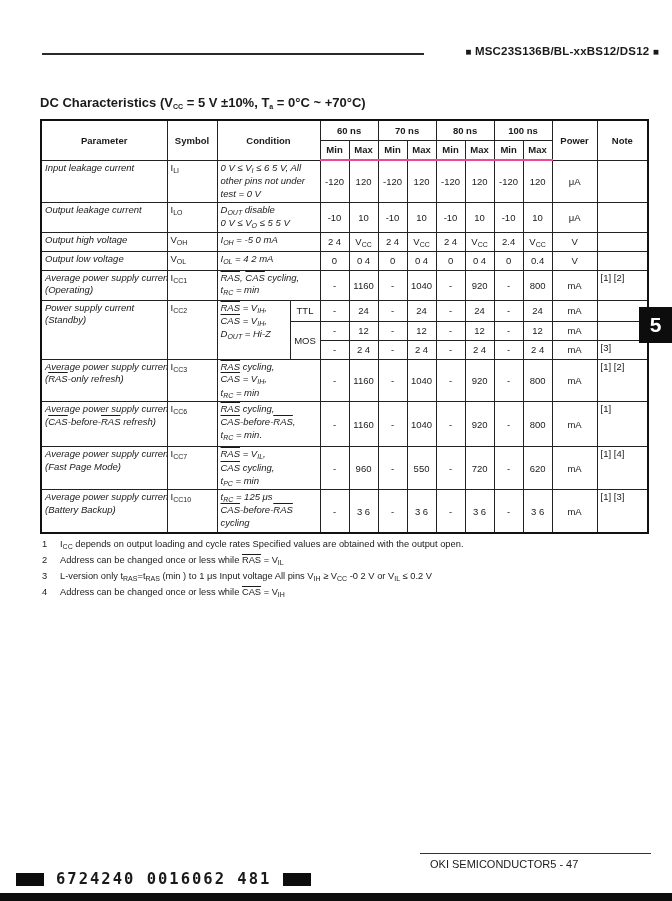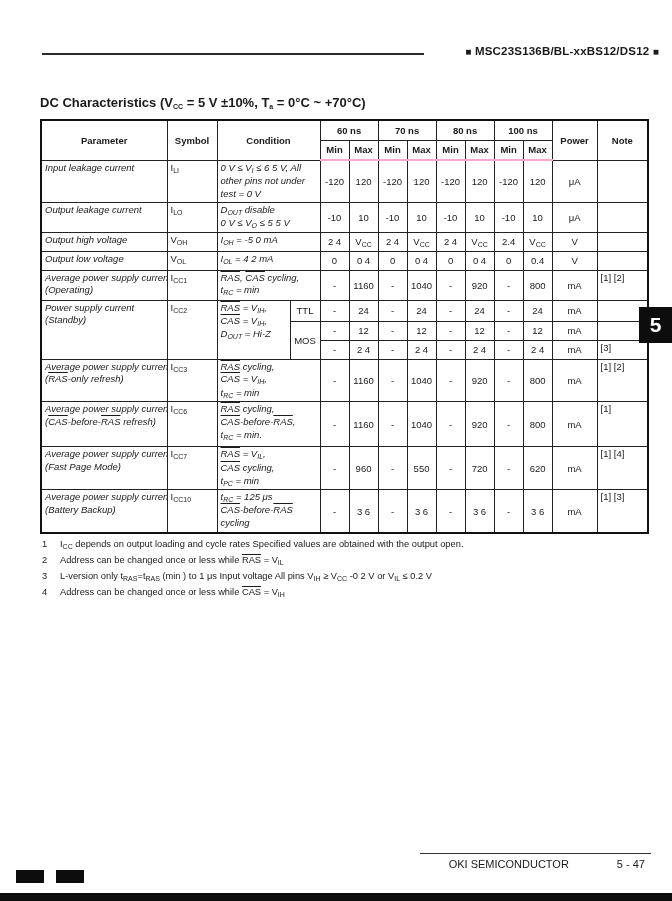--- a/index.html
+++ b/index.html
@@ -9,41 +9,41 @@
   .hdr-line { position:absolute; top:53px; left:42px; width:382px; height:2px; background:#2a2a2a; }
   .hdr-title { position:absolute; top:45px; right:13px; font-size:11.5px; font-weight:bold; letter-spacing:.2px; }
   .hdr-title .sq { font-size:10px; }
 
   .sec-title { position:absolute; top:95px; left:40px; font-size:13px; font-weight:bold; }
 
   table.dc { position:absolute; top:119px; left:40px; border-collapse:collapse; table-layout:fixed; width:609px; border:2px solid #111; }
   table.dc th, table.dc td { border:1px solid #222; font-size:9.5px; padding:1px 3px; color:#1a1a1a; overflow:hidden; }
   table.dc th { font-weight:bold; text-align:center; vertical-align:middle; }
   th.span2 { vertical-align:bottom; padding-bottom:5px; }
-  tr.hrow2 th { border-bottom:2px solid #f9a8d4; }
+  tr.hrow2 th { border-bottom:2px solid #ec4899; }
   td.param { text-align:left; vertical-align:top; padding:2px 4px; font-size:9.3px; }
   td.sym  { text-align:left; vertical-align:top; padding:2px 3px; }
   td.cond { text-align:left; vertical-align:top; padding:2px 3px; font-size:9px; }
   td.cond div, td.param div { white-space:nowrap; line-height:1.35;font-style:italic; }
   td.sub  { text-align:center; vertical-align:middle; font-size:9px; }
   td.val  { text-align:center; vertical-align:middle; }
   td.unit { text-align:center; vertical-align:middle; }
   td.note { text-align:left; vertical-align:top; font-size:8px; padding-top:2px; white-space:nowrap; }
   sub { font-size:7px; vertical-align:-2px; letter-spacing:0; }
   .ov { text-decoration:overline; }
 
   .footnotes { position:absolute; top:539px; left:42px; font-size:9.3px; }
   .fn { display:flex; margin-bottom:3.5px; line-height:1.2; }
   .fn .n { width:18px; flex:none; }
 
   .side-tab { position:absolute; top:307px; right:0; width:33px; height:36px; background:#0d0d0d; color:#fff;
               display:flex; align-items:center; justify-content:center; font-size:21px; font-weight:bold; }
 
   .footer-rule { position:absolute; top:853px; left:420px; width:231px; height:1px; background:#333; }
-  .footer-text { position:absolute; top:858px; left:430px; width:215px; display:flex; justify-content:flex-end; font-size:11px;gap:48px; }
+  .footer-text { position:absolute; top:858px; left:430px; width:215px; display:flex; justify-content:flex-start; font-size:11px; }
 
   .ocr { position:absolute; top:870px; left:16px; display:flex; align-items:center; gap:12px;
          font-family:"DejaVu Sans Mono", monospace; font-weight:bold; font-size:15.5px; letter-spacing:2px; }
   .ocr-box { width:28px; height:13px; background:#0d0d0d; }
 
   .bottom-bar { position:absolute; bottom:0; left:0; width:672px; height:8px; background:#0d0d0d; }
 </style>
 </head>
 <body>
 
@@ -366,16 +366,17 @@
 <div class="side-tab">5</div>
 
 <div class="footer-rule"></div>
 <div class="footer-text">
   <span>OKI SEMICONDUCTOR</span>
   <span>5 - 47</span>
 </div>
 
 <div class="ocr">
   <span class="ocr-box"></span>
+  <span>6724240 0016062 481</span>
   <span class="ocr-box"></span>
 </div>
 
 <div class="bottom-bar"></div>
 
 </body></html>

